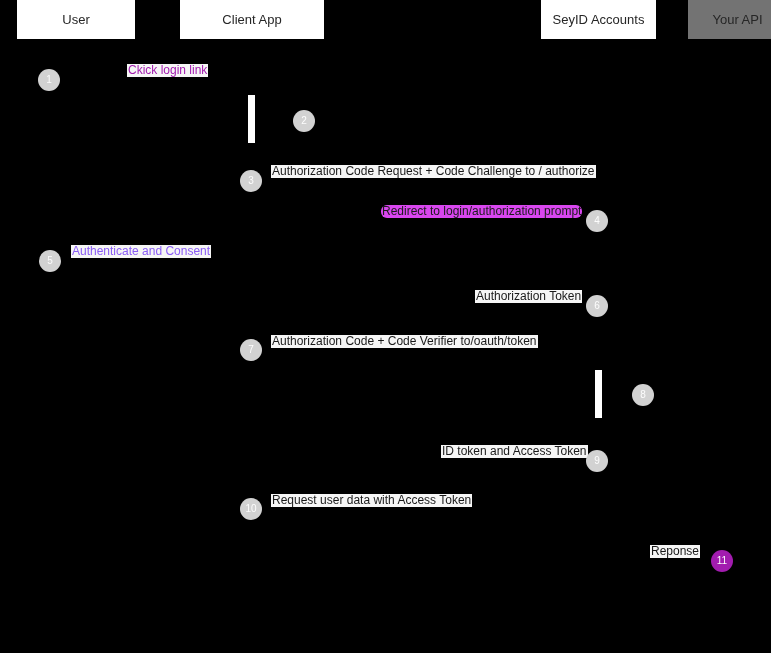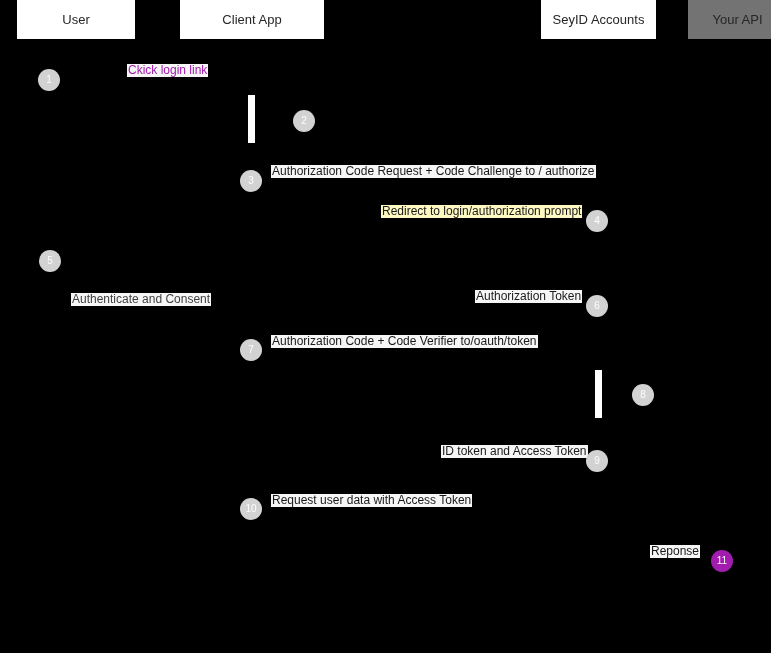--- a/index.html
+++ b/index.html
@@ -91,22 +91,22 @@
     </div>
 
   <div id="activations-layer">
       <div class="activation-bar" style="left: 248px; top: 95px; width: 7px; height: 48px;"></div>
       <div class="activation-bar" style="left: 595px; top: 370px; width: 7px; height: 48px;"></div>
     </div>
 
   <div id="labels-layer">
       <div class="msg-label" style="left: 111px; top: 64px; background: rgb(246, 246, 246); color: #a21caf; margin-left: 16px;">Ckick login link</div>
       <div class="msg-label" style="left: 271px; top: 165px; background: rgb(246, 246, 246); color: rgb(26, 26, 26);">Authorization Code Request + Code Challenge to / authorize</div>
-      <div class="msg-label" style="left: 381px; top: 205px; background: #fef9c3; color: rgb(26, 26, 26);">Redirect  to login/authorization prompt</div>
-      <div class="msg-label" style="left: 71px; top: 245px; background: rgb(246, 246, 246); color: #404040; margin-top: 48px;">Authenticate and Consent</div>
+      <div class="msg-label" style="left: 381px; top: 205px; background: #d946ef; color: rgb(26, 26, 26); border-radius: 6px;">Redirect  to login/authorization prompt</div>
+      <div class="msg-label" style="left: 71px; top: 245px; background: rgb(246, 246, 246); color: #8b5cf6;">Authenticate and Consent</div>
       <div class="msg-label" style="left: 475px; top: 290px; background: rgb(246, 246, 246); color: rgb(26, 26, 26);">Authorization Token</div>
       <div class="msg-label" style="left: 271px; top: 335px; background: rgb(246, 246, 246); color: rgb(26, 26, 26);">Authorization Code + Code Verifier to/oauth/token</div>
       <div class="msg-label" style="left: 441px; top: 445px; background: rgb(246, 246, 246); color: rgb(26, 26, 26);">ID token and Access Token</div>
       <div class="msg-label" style="left: 271px; top: 494px; background: rgb(246, 246, 246); color: rgb(26, 26, 26);">Request user data with Access Token</div>
       <div class="msg-label" style="left: 650px; top: 545px; background: rgb(246, 246, 246); color: rgb(26, 26, 26);">Reponse</div>
     </div>
 
   <div id="badges-layer">
       <div class="step-badge" style="left: 38px; top: 69px; background: rgb(210, 210, 210);">
         <span style="color: rgb(253, 253, 253);">1</span>

